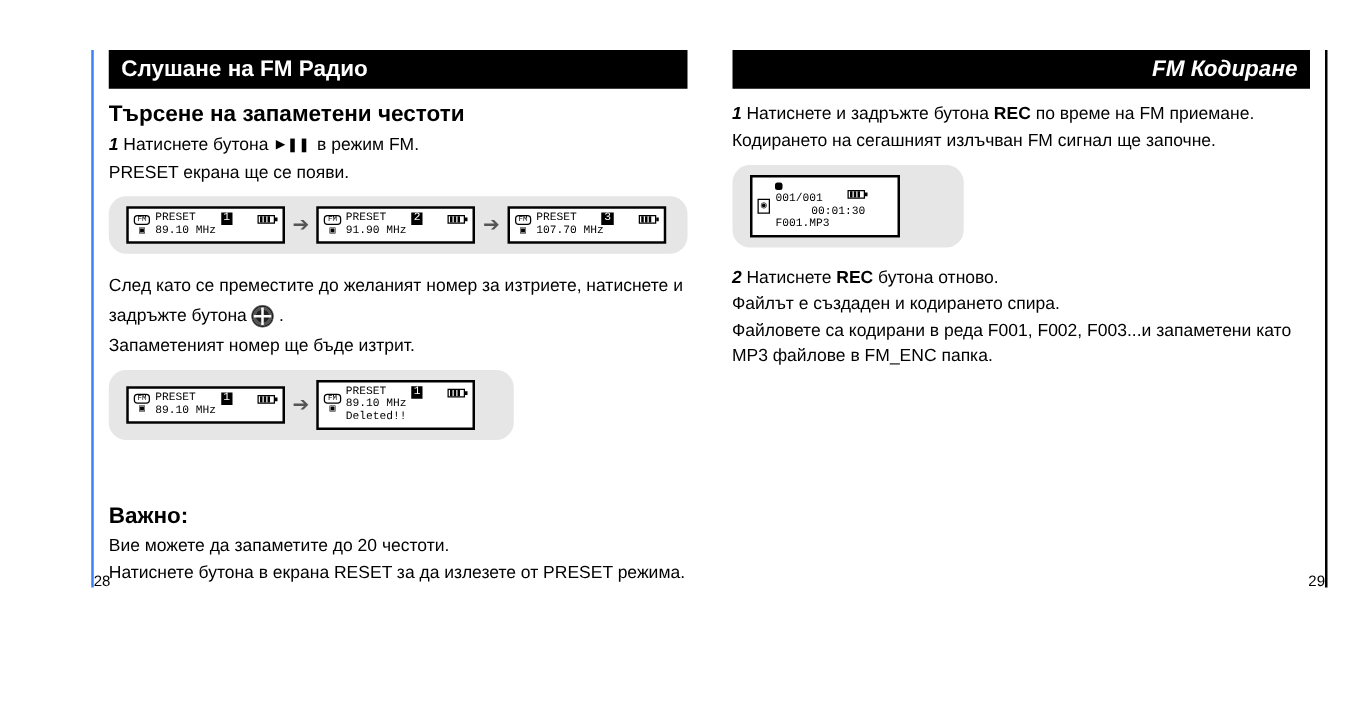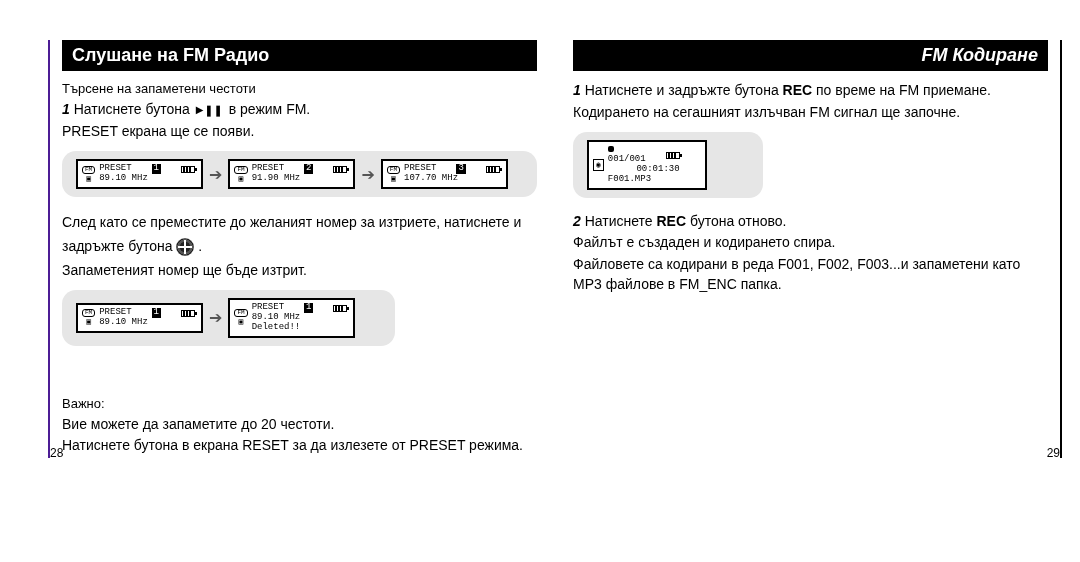--- a/index.html
+++ b/index.html
@@ -13,35 +13,35 @@
   }
   .page-wrap {
     display: flex;
     padding: 40px 18px 10px 48px;
   }
   .col {
     flex: 1;
     padding: 0 18px;
     position: relative;
   }
-  .col-left { border-left: 2px solid #4c1d95; padding-left: 12px; }
+  .col-left { border-left: 2px solid #3b82f6; padding-left: 12px; margin-left: 25px; }
   .col-right { border-right: 2px solid #000; padding-right: 12px; }
   .header-bar {
     background: #000;
     color: #fff;
     font-weight: bold;
     font-size: 18px;
     padding: 5px 10px;
     margin-bottom: 10px;
   }
   .header-left { text-align: left; }
   .header-right { text-align: right; font-style: italic; }
   .section-title {
-    font-weight: normal;
-    font-size: 13px;
+    font-weight: bold;
+    font-size: 18px;
     margin-top: 8px;
     margin-bottom: 4px;
   }
   .body-text {
     font-size: 14px;
     line-height: 1.4;
     margin-bottom: 2px;
   }
   .bold { font-weight: bold; }
   .italic-num { font-style: italic; font-weight: bold; }

